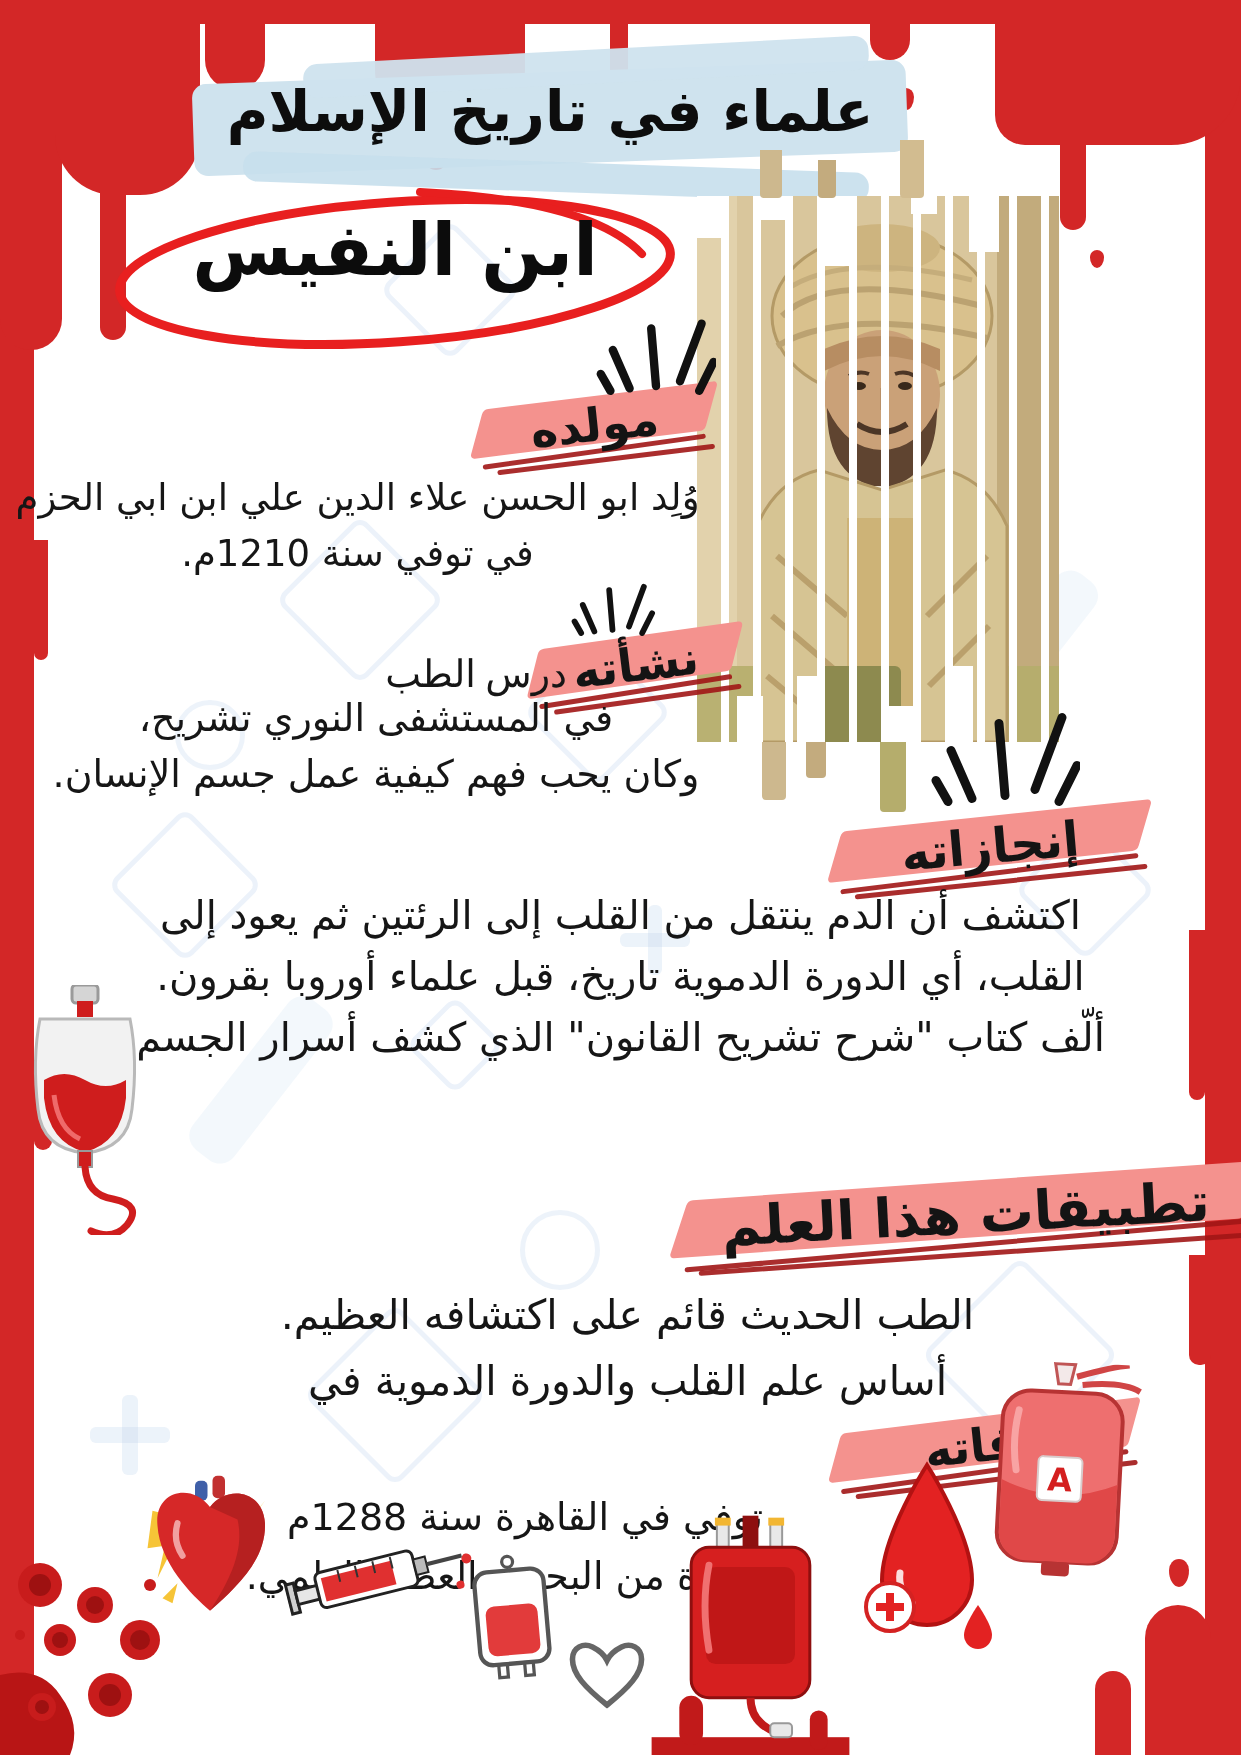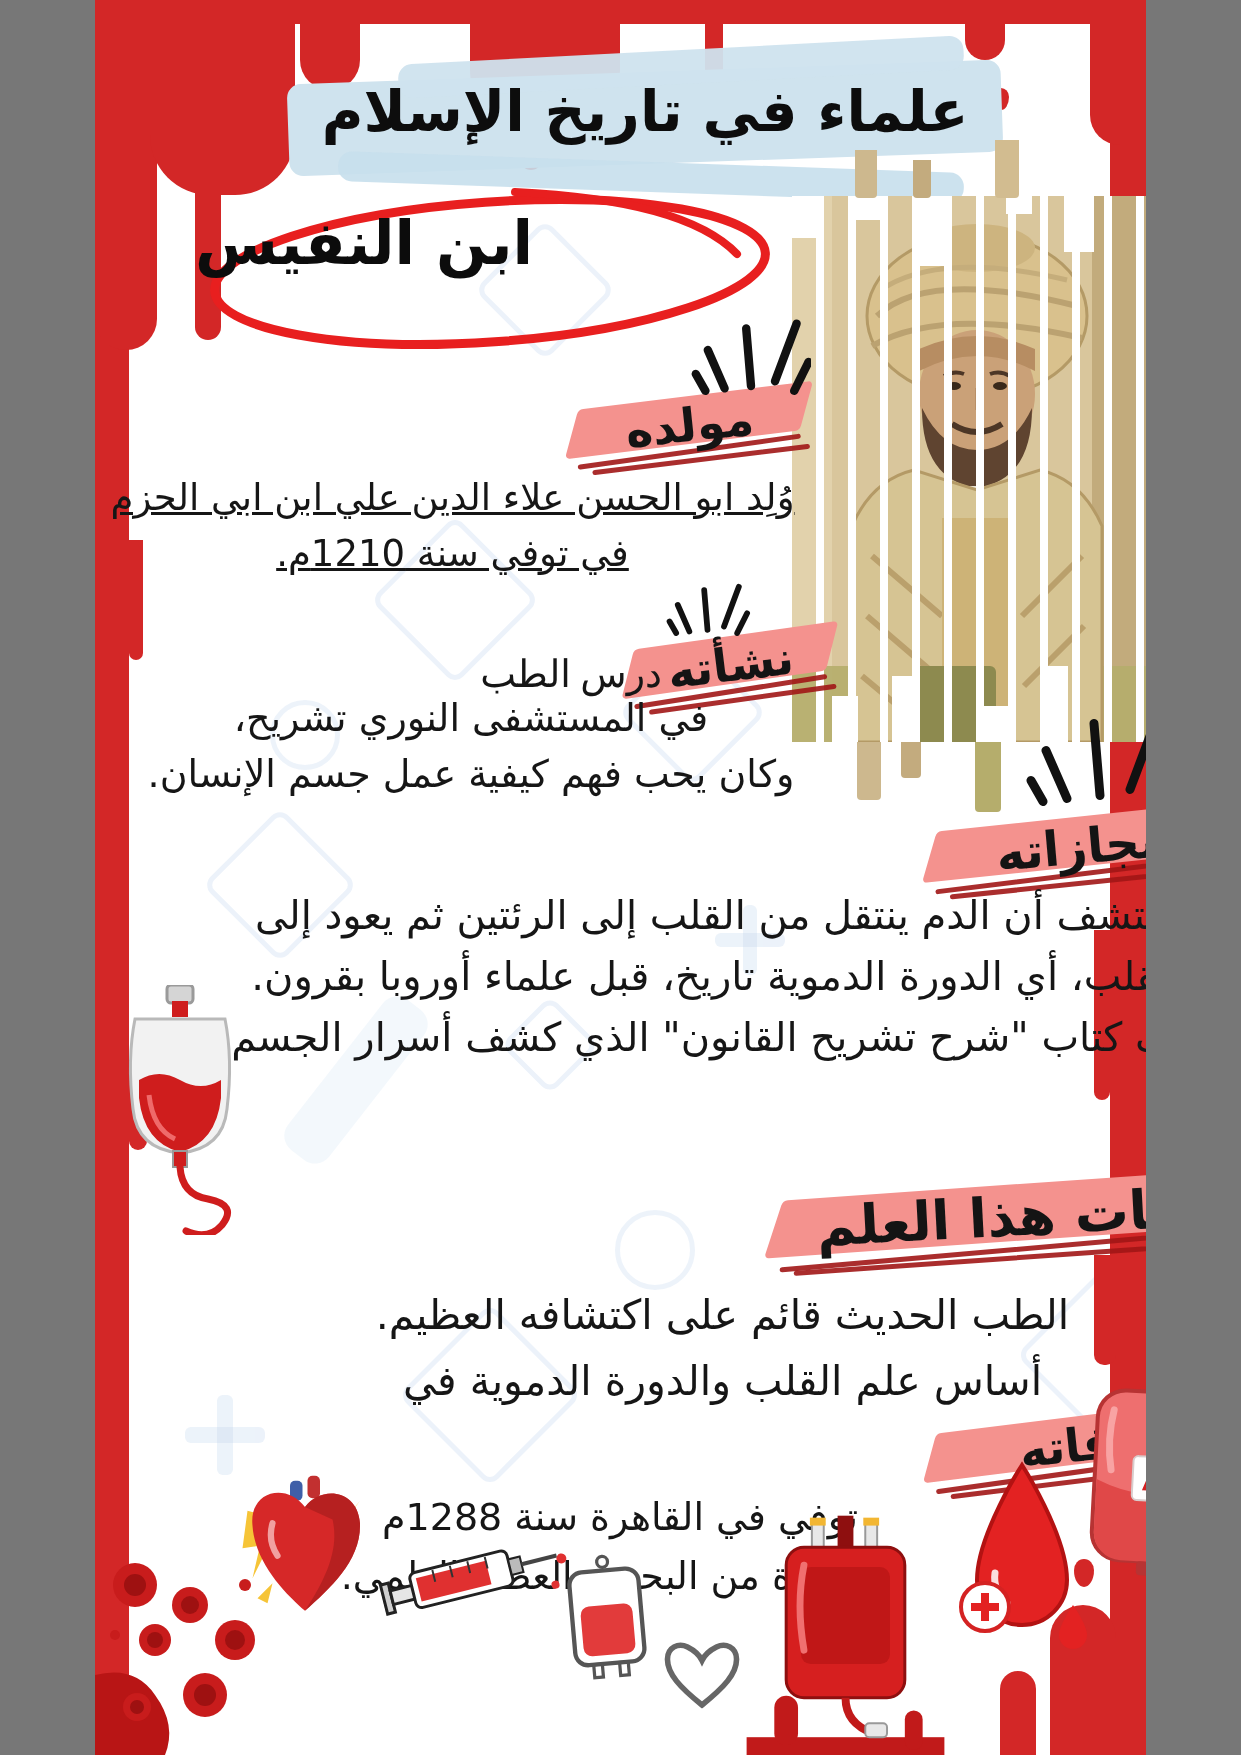--- a/index.html
+++ b/index.html
@@ -1,16 +1,16 @@
 <!DOCTYPE html>
 <html lang="ar"><head>
 <meta charset="utf-8">
 <style>
   html,body{margin:0;padding:0;background:#777;}
-  .page{position:relative;width:1051px;height:1755px;margin:0 auto;background:#ffffff;
+  .page{position:relative;width:1241px;height:1755px;margin:0 auto;background:#ffffff;
         overflow:hidden;font-family:"DejaVu Sans",sans-serif;color:#161616;}
   
   .pat{position:absolute;opacity:.8;pointer-events:none;}
   .pd{border:5px solid rgba(176,203,233,.30);transform:rotate(45deg);border-radius:12px;}
   .pc{border:5px solid rgba(176,203,233,.28);border-radius:50%;}
   .px::before,.px::after{content:"";position:absolute;background:rgba(176,203,233,.30);border-radius:6px;}
   .px::before{left:40%;top:0;width:20%;height:100%;}
   .px::after{top:40%;left:0;height:20%;width:100%;}
   .ps{background:rgba(207,226,244,.30);border-radius:18px;transform:rotate(38deg);}
   
@@ -27,21 +27,21 @@
   
   .title-wrap{position:absolute;top:42px;left:185px;width:730px;height:150px;}
   .brush{position:absolute;background:#cfe3ee;border-radius:14px;}
   .b1{inset:30px 8px 28px 8px;transform:rotate(-2deg);}
   .b2{top:8px;left:118px;width:566px;height:34px;transform:rotate(-3deg);opacity:.95;}
   .b3{bottom:0;left:58px;width:626px;height:30px;background:#c7dfec;transform:rotate(2deg);opacity:.9;}
   .title-txt{position:relative;z-index:2;display:block;padding-top:36px;text-align:center;
              font-size:57px;font-weight:800;color:#0d0d0d;direction:rtl;}
   
   .name-wrap{position:absolute;top:188px;left:100px;width:590px;height:168px;}
-  .name-txt{position:absolute;top:20px;width:100%;text-align:left;font-size:60px;
+  .name-txt{position:absolute;top:20px;width:100%;text-align:center;font-size:72px;
             font-weight:800;letter-spacing:-2px;color:#0c0c0c;direction:rtl;}
   .name-oval{position:absolute;inset:0;}
   
   .portrait{position:absolute;top:196px;left:697px;width:362px;height:546px;}
   .stripes{position:absolute;inset:0;background:repeating-linear-gradient(90deg,
             rgba(255,255,255,0) 0 24px,#ffffff 24px 32px);}
   .notch{position:absolute;background:#fff;}
   .shred{position:absolute;border-radius:0 0 4px 4px;}
   
   .shead{position:absolute;direction:rtl;}
@@ -197,21 +197,21 @@
       <line x1="12" y1="74" x2="4" y2="60"></line>
     </g>
   </svg>
 
   <div class="shead" style="top:398px;left:487px;width:215px;font-size:46px;transform:rotate(-6deg);">
     <i class="hl"></i>
     <i class="sc sc1"></i>
     <i class="sc sc2"></i>
     <b class="ht">مولده</b>
   </div>
-  <div class="tx" style="top:470px;left:0;width:715px;font-size:37px;line-height:1.5;text-decoration:underline;">
+  <div class="tx" style="top:470px;left:0;width:715px;font-size:37px;line-height:1.5;">
     <div>وُلِد ابو الحسن علاء الدين علي ابن ابي الحزم</div>
     <div>في توفي سنة 1210م.</div>
   </div>
 
   <div class="shead" style="top:638px;left:543px;width:185px;font-size:46px;transform:rotate(-7deg);">
     <i class="hl"></i>
     <i class="sc sc1"></i>
     <i class="sc sc2"></i>
     <b class="ht">نشأته</b>
   </div>

